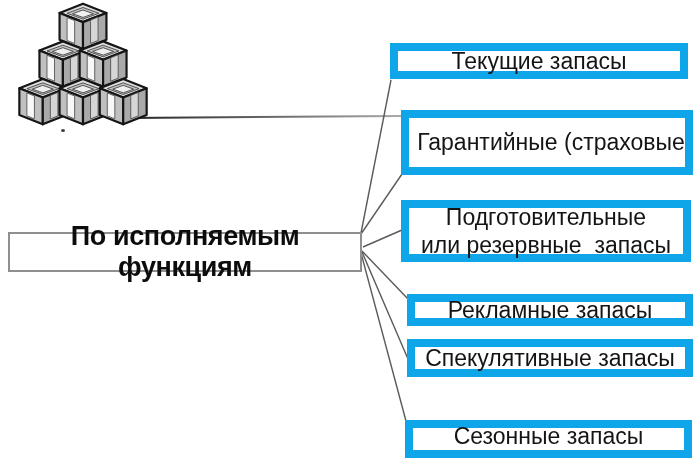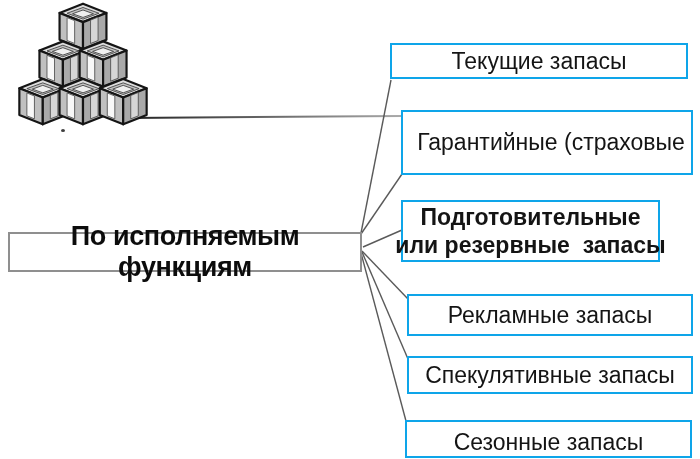--- a/index.html
+++ b/index.html
@@ -14,28 +14,28 @@
     position:absolute;background:#ffffff;box-sizing:border-box;
     display:flex;flex-direction:column;align-items:center;justify-content:center;
     text-align:center;
   }
   .root{
     left:8px;top:232px;width:354px;height:40px;
     border:2px solid #8f8f8f;
     font-weight:bold;font-size:27px;letter-spacing:-0.4px;color:#0c0c0c;justify-content:center;
   }
   .branch{
-    border:2px solid #0ea5e9;font-size:23px;color:#141414;line-height:1.23;
+    border:8px solid #0ea5e9;font-size:23px;color:#141414;line-height:1.23;
   }
   .branch span{display:block;white-space:pre;}
   .b1{left:390px;top:43px;width:298px;height:36px;}
   .b2{left:401px;top:110px;width:292px;height:65px;padding-left:8px;}
-  .b3{left:401px;top:200px;width:259px;height:62px;font-weight:bold;}
-  .b4{left:407px;top:294px;width:286px;height:42px;}
-  .b5{left:407px;top:356px;width:286px;height:38px;}
+  .b3{left:401px;top:200px;width:290px;height:62px;}
+  .b4{left:407px;top:294px;width:286px;height:32px;}
+  .b5{left:407px;top:339px;width:286px;height:38px;}
   .b6{left:405px;top:420px;width:287px;height:38px;justify-content:flex-end;}
 </style>
 </head>
 <body>
 
 <div class="stage">
 
   <svg class="connectors" viewBox="0 0 700 459" xmlns="http://www.w3.org/2000/svg">
     <defs>
       <linearGradient id="fadeLine" x1="0" y1="0" x2="1" y2="0">

